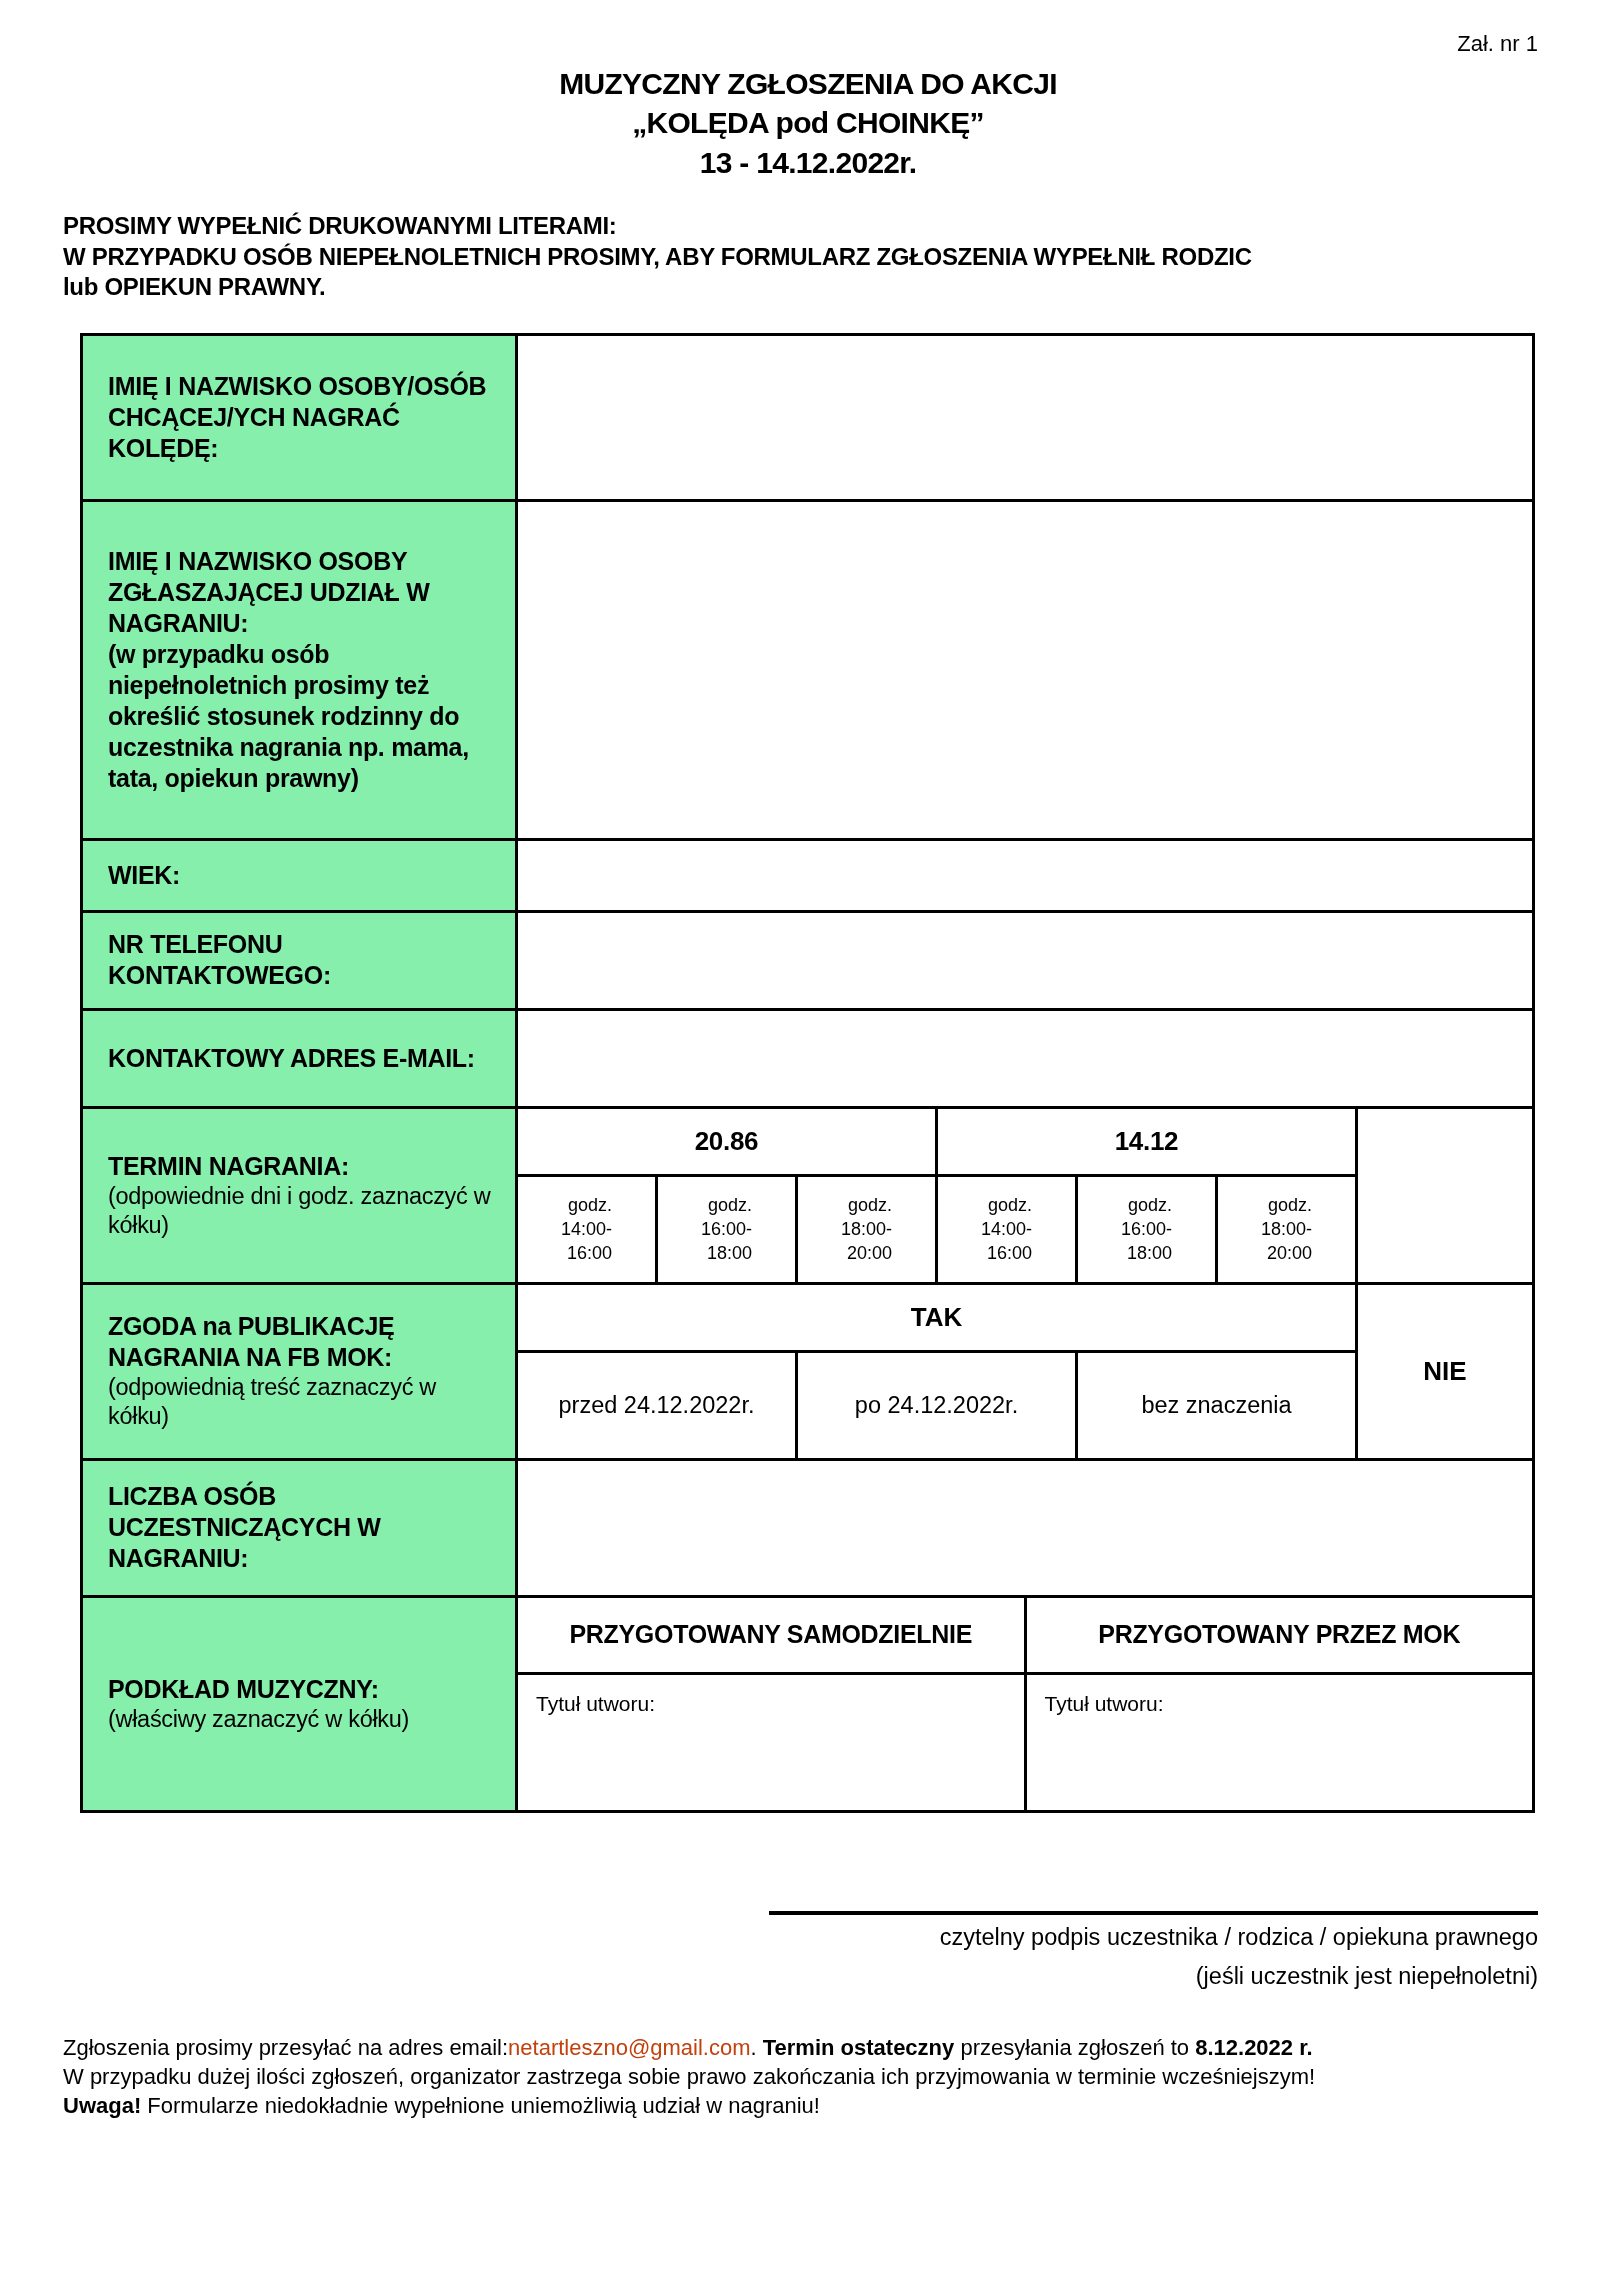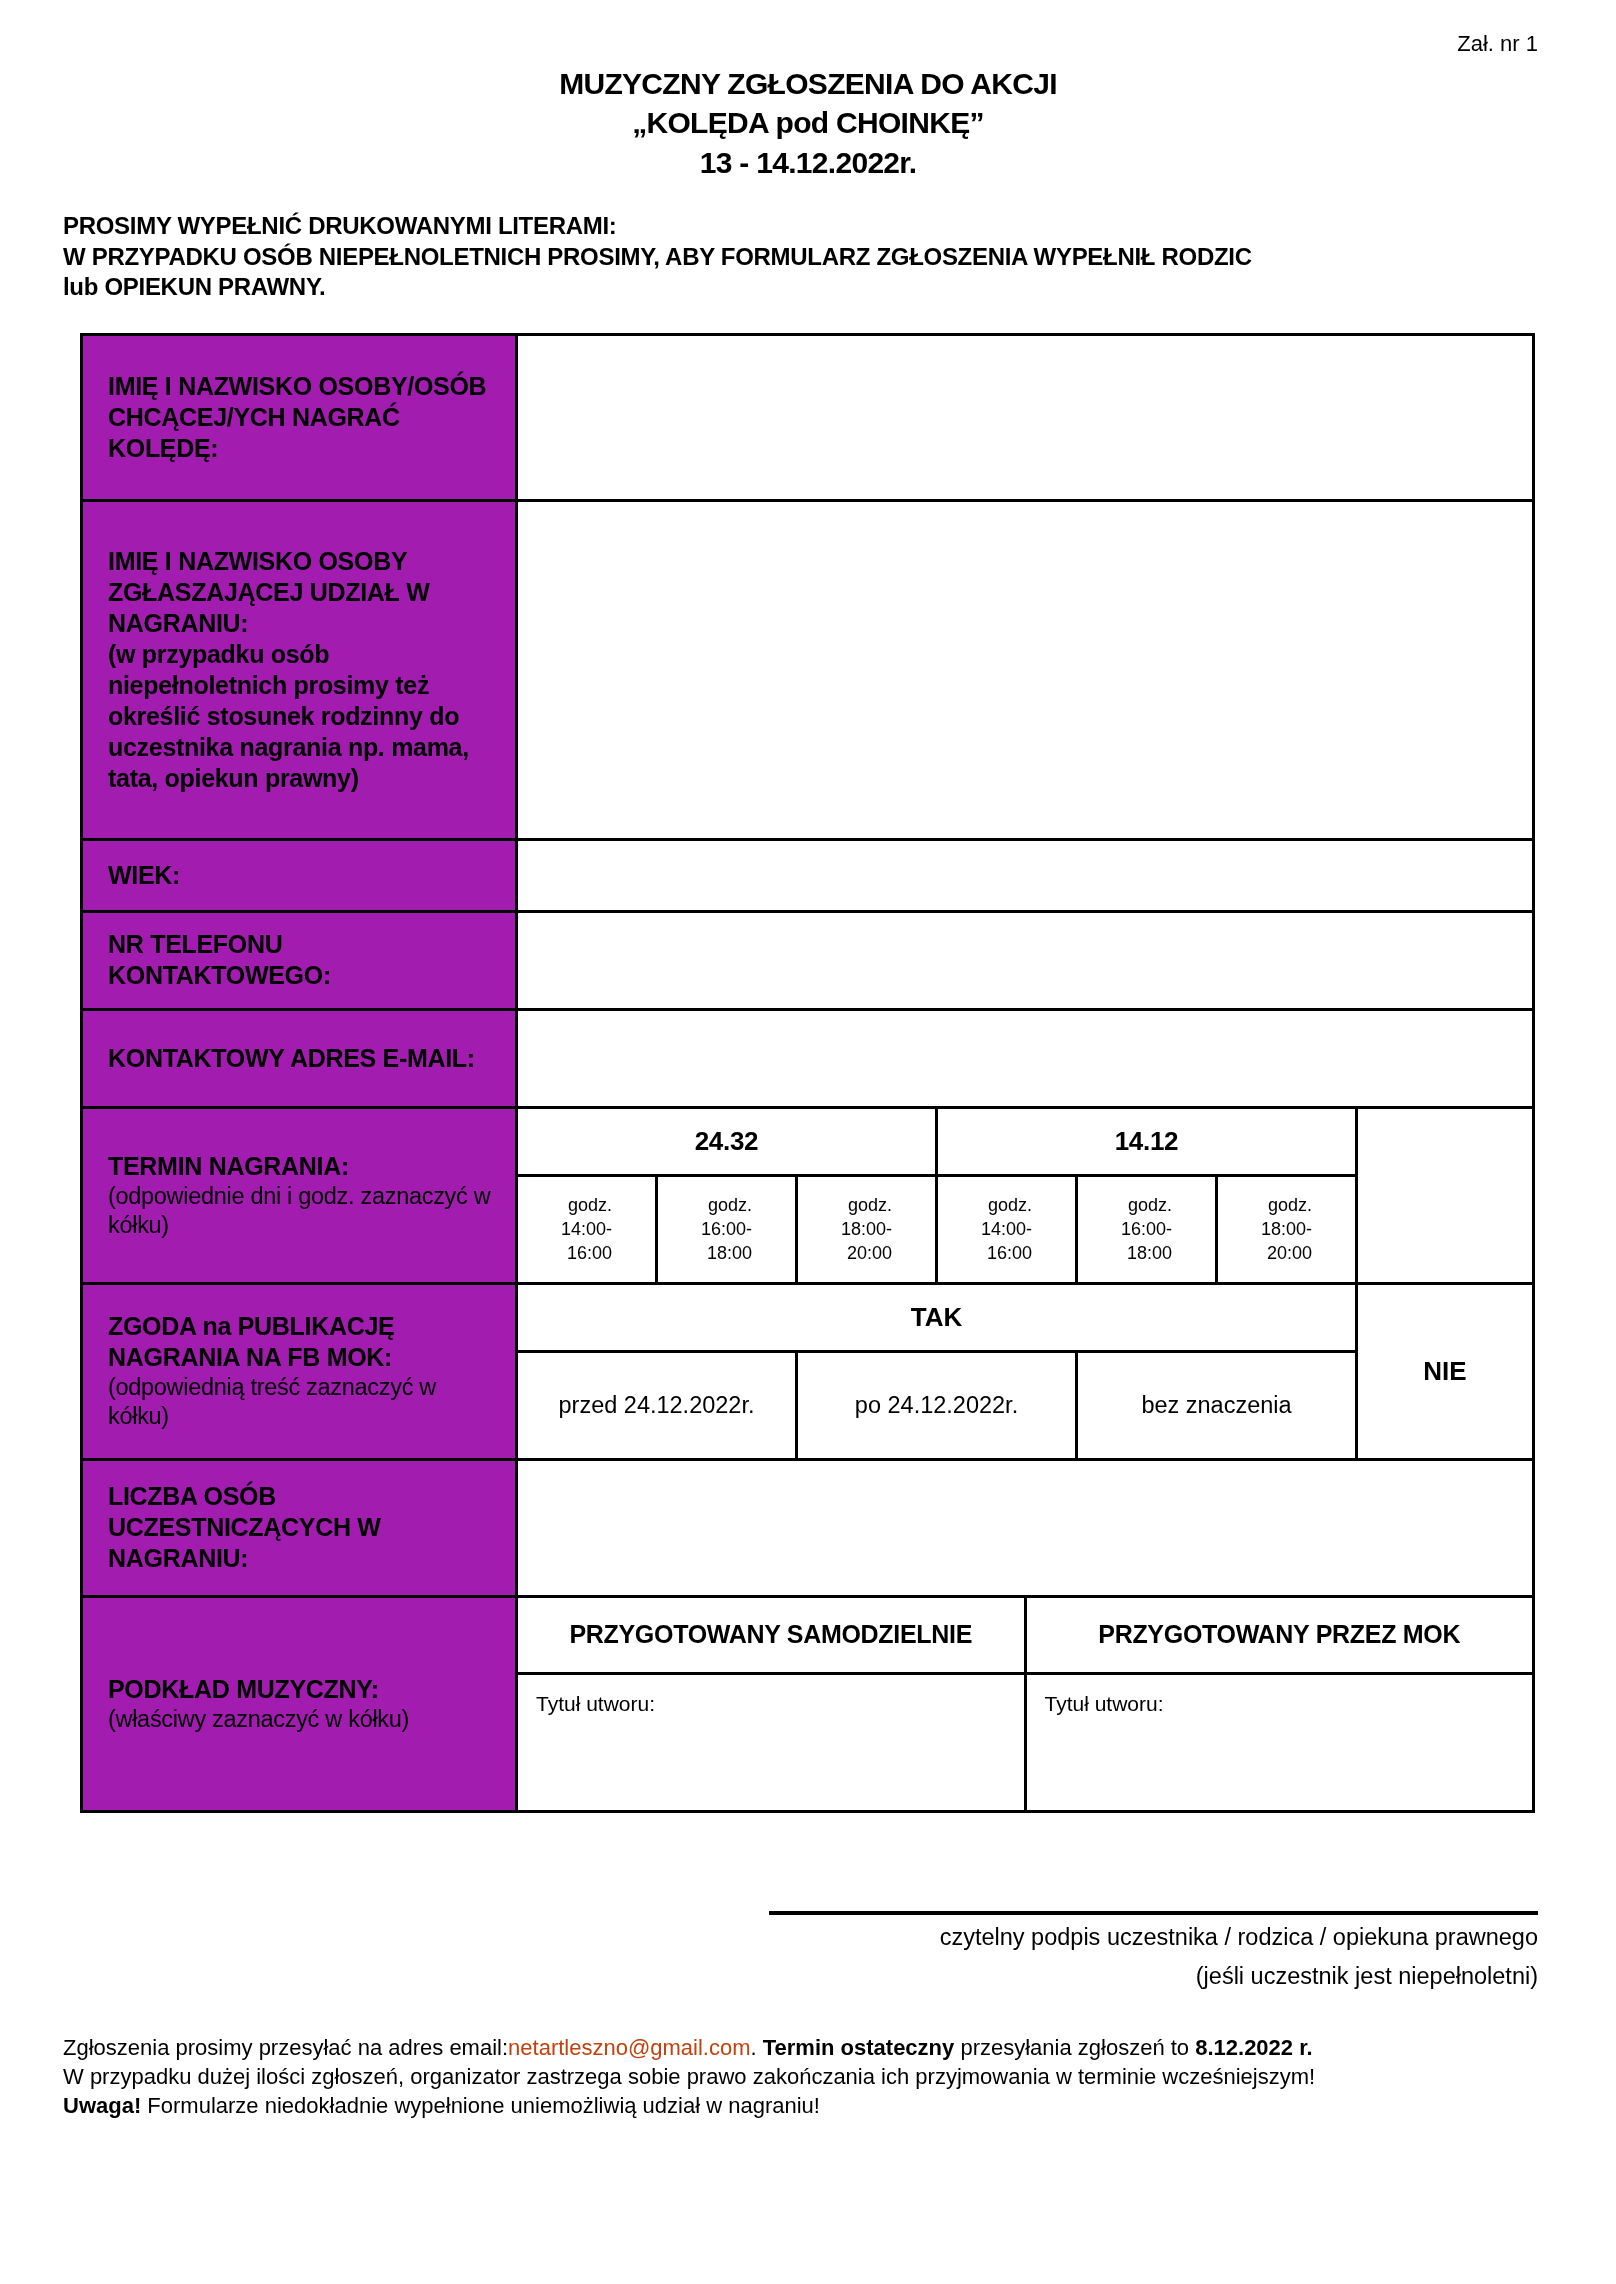--- a/index.html
+++ b/index.html
@@ -9,21 +9,21 @@
     font-family:"Liberation Sans", sans-serif; overflow:hidden; position:relative;
   }
   .attachment { text-align:right; padding:31px 78px 0 0; font-size:22px; }
   .title-block { text-align:center; font-weight:bold; font-size:30px; line-height:1.32; letter-spacing:-0.7px; margin-top:6.5px; }
   .intro { margin:29px 63px 0 63px; font-weight:bold; font-size:24px; line-height:1.27; letter-spacing:-0.3px; }
 
   .form-table { margin:30px 0 0 80px; width:1455px; border:3.9px solid #000; }
   .frow { display:flex; border-top:3.9px solid #000; }
   .frow.first { border-top:none; }
   .lcell {
-    flex:0 0 435px; width:435px; background:#a21caf; border-right:3.9px solid #000;
+    flex:0 0 435px; width:435px; background:#86efac; border-right:3.9px solid #000;
     display:flex; flex-direction:column; justify-content:center;
     padding:14.3px 17px 14.3px 25px; font-size:25px; line-height:1.24; letter-spacing:-0.3px;
   }
   .lbold { font-weight:bold; }
   .lnote { font-weight:normal; font-size:23.5px; }
   .vcell { flex:1 1 auto; background:#fff; }
   .h250{min-height:163px} .h520{min-height:339px} .h110{min-height:72px}
   .h150{min-height:98px} .h270{min-height:176px} .h210{min-height:137px} .h330{min-height:215px}
 
   .split { display:flex; }
@@ -108,21 +108,21 @@
     </div>
 
     <div class="frow h270">
       <div class="lcell">
         <span class="lbold">TERMIN NAGRANIA:</span>
         <span class="lnote">(odpowiednie dni i godz. zaznaczyć w kółku)</span>
       </div>
       <div class="vcell split">
         <div class="term-left">
           <div class="term-days">
-            <div class="day">24.32</div>
+            <div class="day">20.86</div>
             <div class="day bl">14.12</div>
           </div>
           <div class="term-slots">
             <div class="slot">godz.
 14:00-
 16:00</div>
             <div class="slot bl">godz.
 16:00-
 18:00</div>
             <div class="slot bl">godz.

